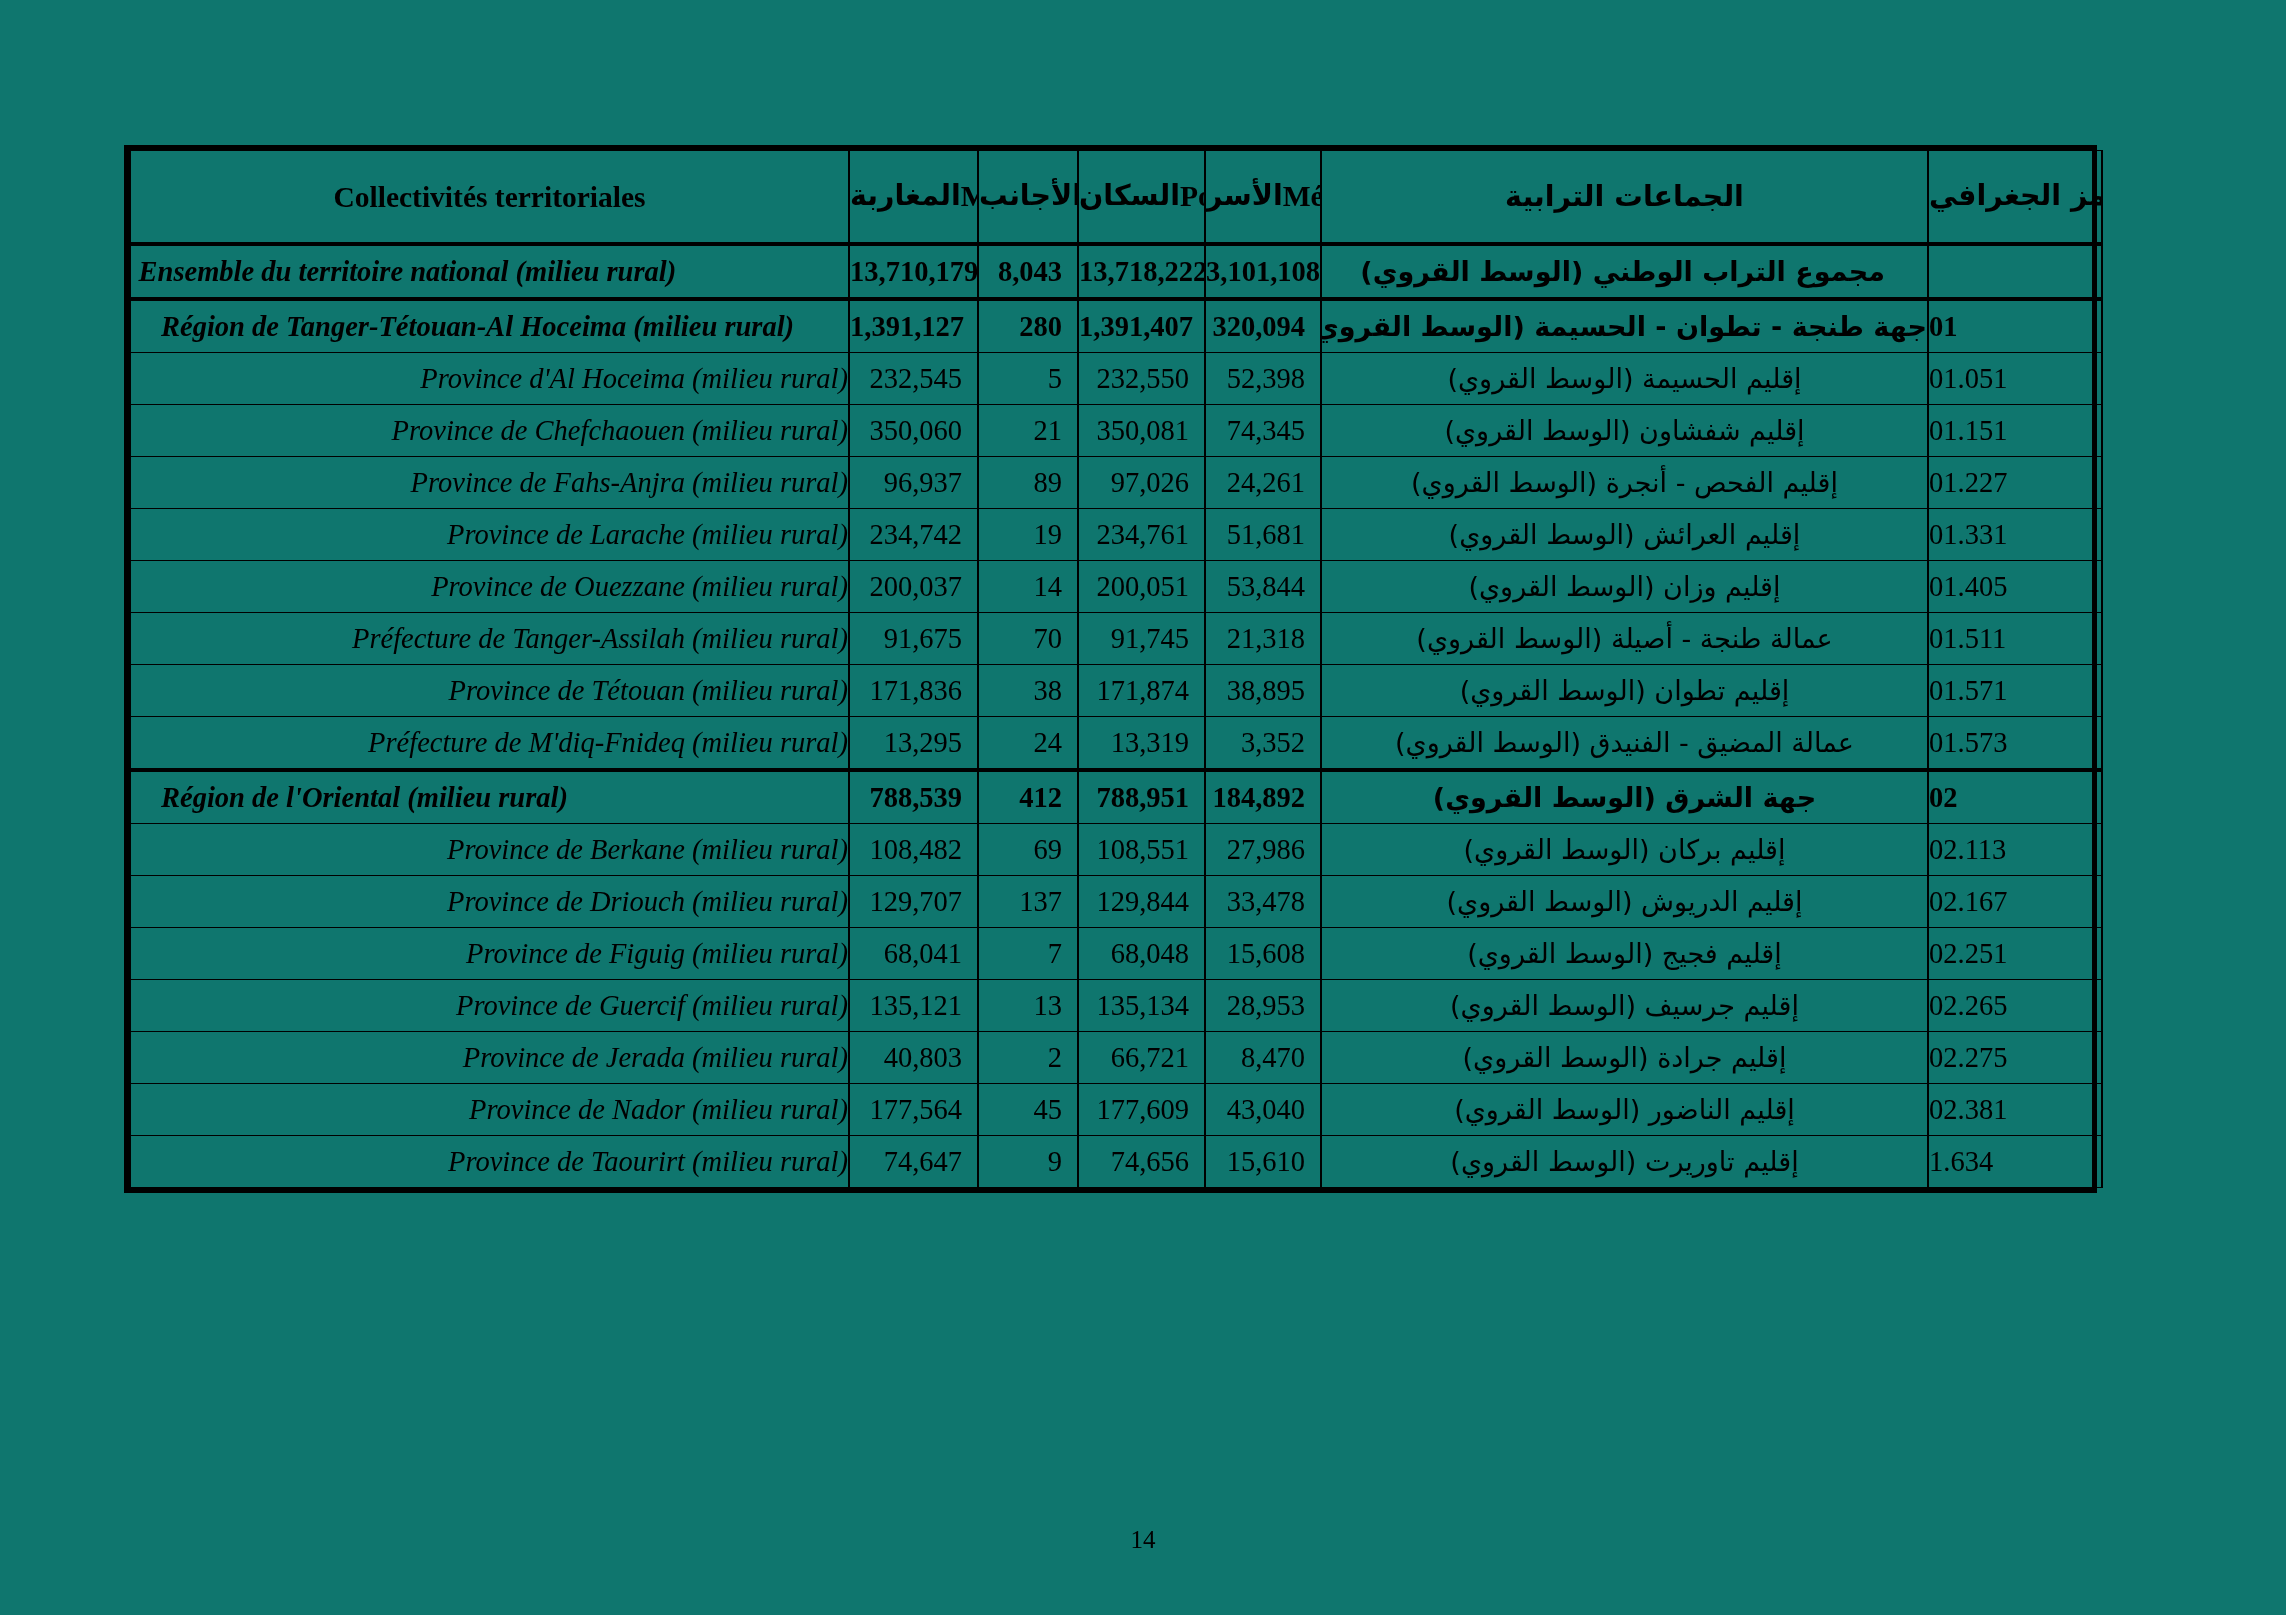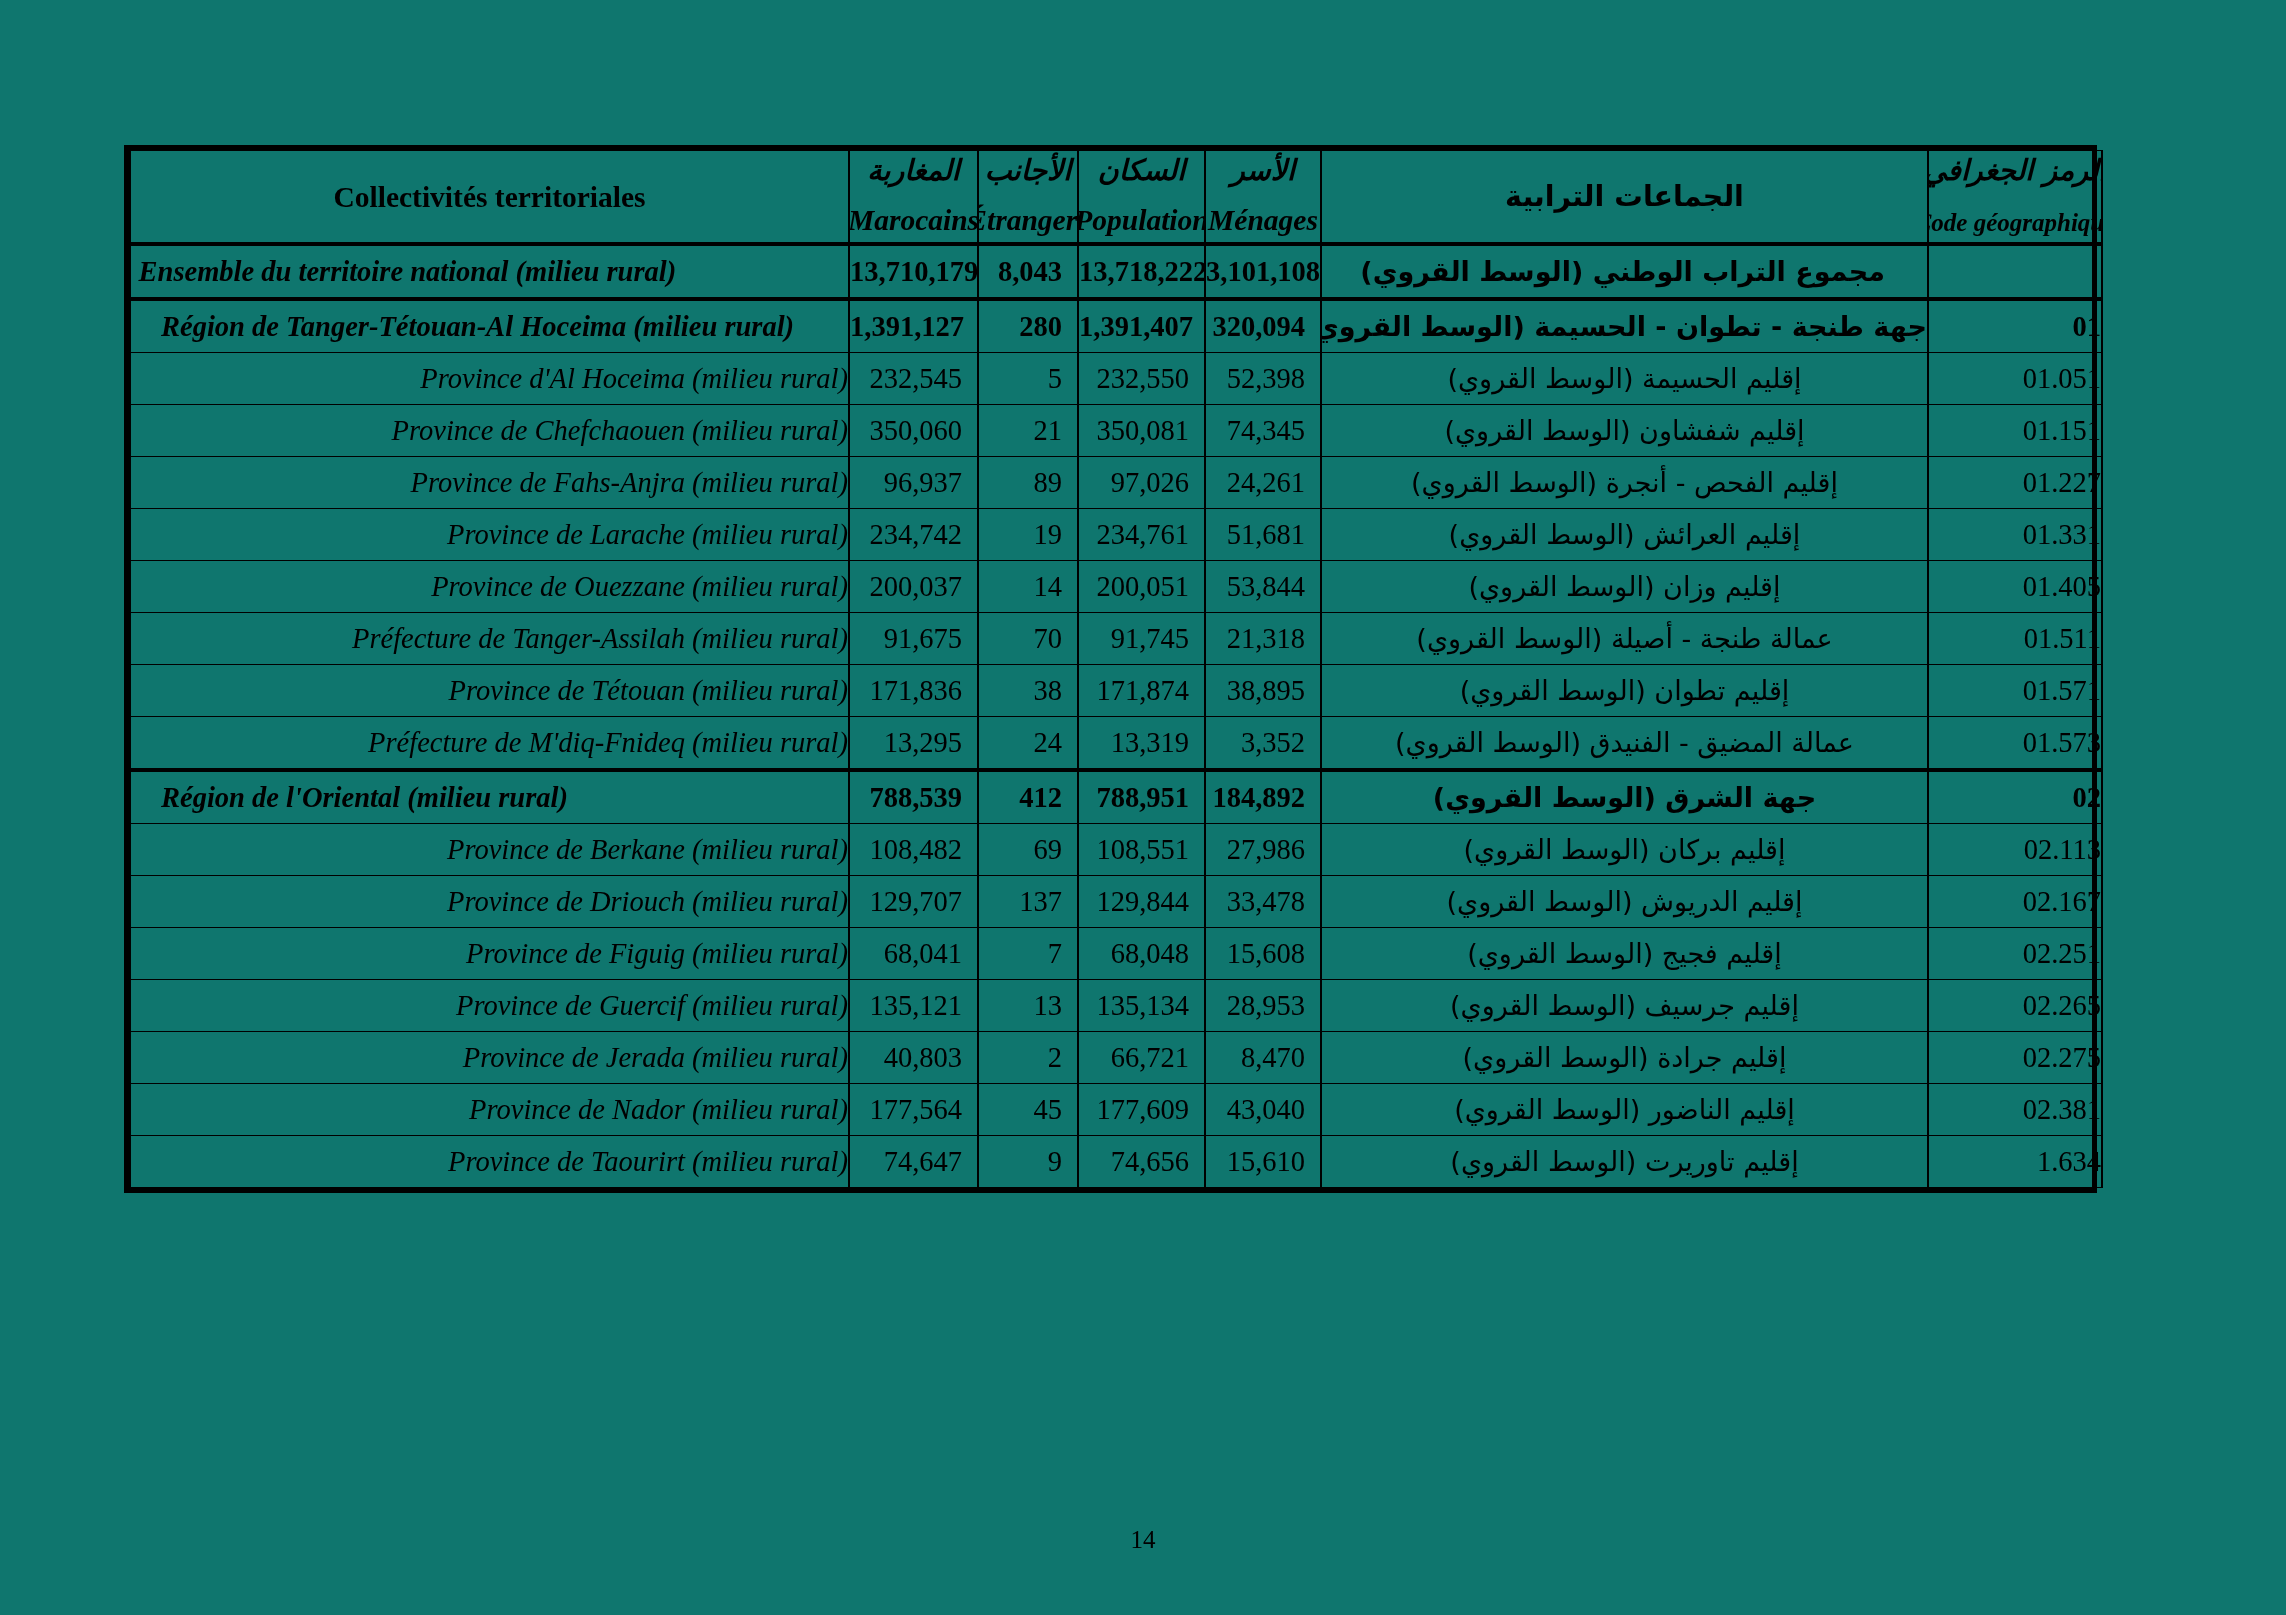--- a/index.html
+++ b/index.html
@@ -38,45 +38,43 @@
     white-space: nowrap;
   }
   thead th {
     border-bottom-width: 4.8px;
     height: 88px;
     font-weight: bold;
     vertical-align: middle;
   }
   .hdr-stack {
     display: flex;
-    flex-direction: column;
     justify-content: space-between;
     align-items: center;
     height: 82px;
     padding: 3.8px 0 5.7px 0;
-    font-style: italic;
   }
   .hdr-ar {
     font-family: "DejaVu Sans", sans-serif;
     font-size: 28.5px;
     font-weight: bold;
     line-height: 1.1;
   }
   .hdr-fr {
     font-size: 29.5px;
     font-weight: bold;
     line-height: 1.1;
   }
   .hdr-fr-small { font-size: 25px; }
   .hdr-center { text-align: center; }
   td { height: 51px; vertical-align: middle; font-size: 28.5px; }
   .c-name  { text-align: left; font-style: italic; }
   .c-num   { text-align: right; padding-right: 15px; }
   .c-ar    { font-family: "DejaVu Sans", sans-serif; font-size: 27px; text-align: center; }
-  .c-code  { text-align: right; }
+  .c-code  { text-align: left; }
   tr.row-national td { border-top-width: 4.8px; border-bottom-width: 4.8px; font-weight: bold; }
   tr.row-region td   { border-top-width: 4.8px; font-weight: bold; }
   tr.row-national .c-name { padding-left: 7.6px; }
   tr.row-region   .c-name { padding-left: 30px; }
   tr.row-province .c-name { padding-left: 53px; text-align: right; }
   tr.row-national .c-ar { text-align: center; padding-right: 3.8px; }
   .page-number {
     position: absolute;
     left: 0;
     top: 1526px;

